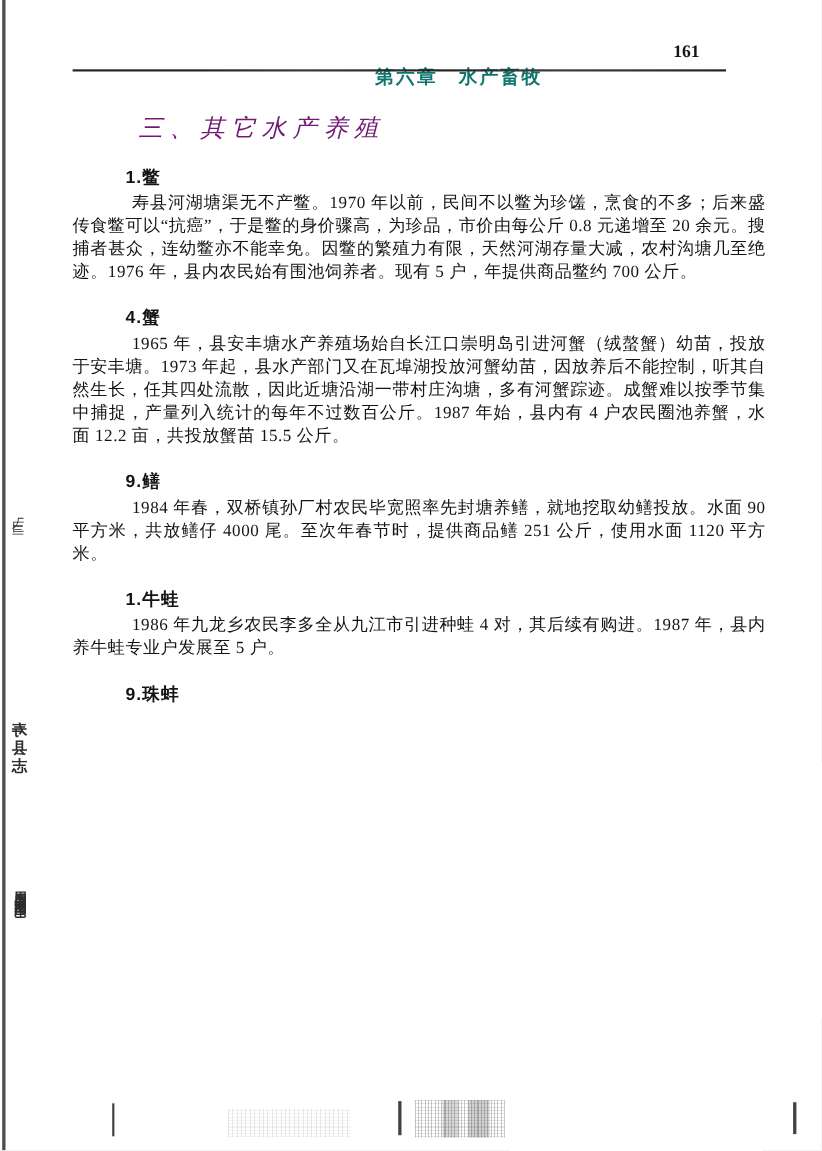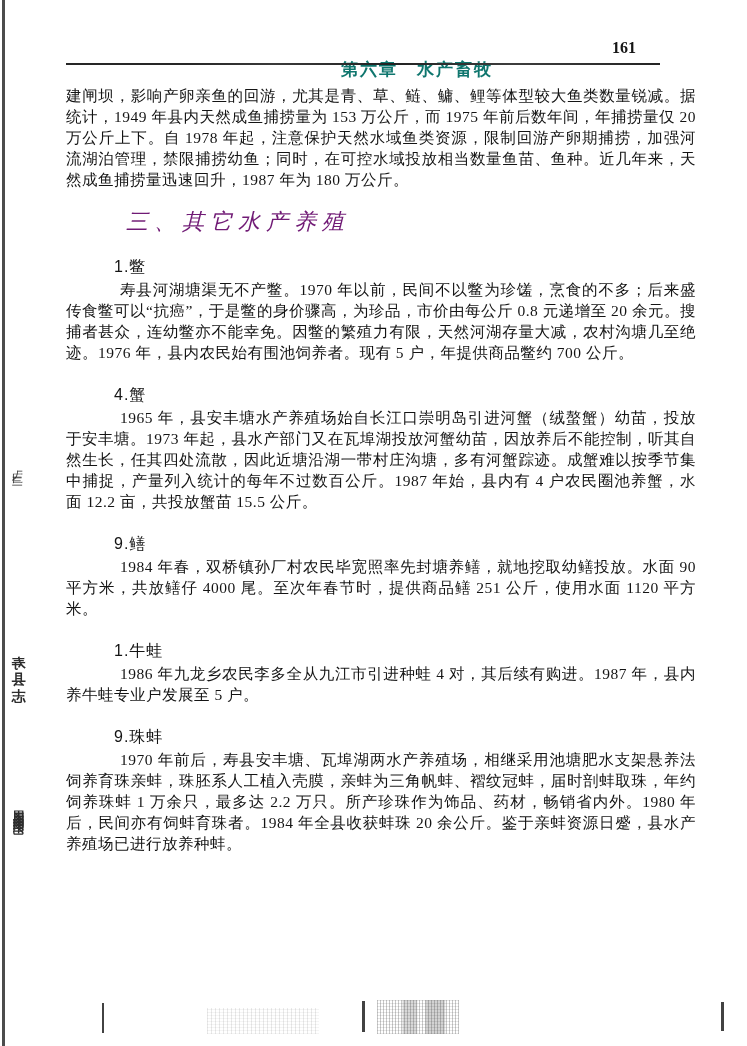--- a/index.html
+++ b/index.html
@@ -92,21 +92,21 @@
     font-style: italic;
     font-weight: 500;
     letter-spacing: 6px;
     color: #701a75;
     text-indent: 0;
   }
   .section-intro { margin-top: 16px; }
   .sub-title {
     margin: 22px 0 0 48px;
     font-family: "Liberation Sans", "DejaVu Sans", sans-serif;
-    font-weight: normal;
+    font-weight: bold;
     font-size: 16px;
     line-height: 20px;
     letter-spacing: 1px;
     text-indent: 0;
   }
   .sub-body { margin-top: 2px; }
 
   
   .noise-tick {
     position: absolute;
@@ -148,21 +148,20 @@
   <div class="margin-bleed bleed-3">甲乙甲乙甲乙甲乙甲乙</div>
 
   <div class="header">
     <div class="chapter-title">第六章　水产畜牧</div>
     <div class="page-number">161</div>
   </div>
   <div class="header-rule"></div>
 
   <div class="content">
 
-    <p class="para continued">建闸坝，影响产卵亲鱼的回游，尤其是青、草、鲢、鳙、鲤等体型较大鱼类数量锐减。据统计，1949 年县内天然成鱼捕捞量为 153 万公斤，而 1975 年前后数年间，年捕捞量仅 20 万公斤上下。自 1978 年起，注意保护天然水域鱼类资源，限制回游产卵期捕捞，加强河流湖泊管理，禁限捕捞幼鱼；同时，在可控水域投放相当数量鱼苗、鱼种。近几年来，天然成鱼捕捞量迅速回升，1987 年为 180 万公斤。</p>
 
     <h2 class="section-heading">三、其它水产养殖</h2>
 
 
     <div>
       <p class="para sub-title">1.鳖</p>
       <p class="para sub-body">寿县河湖塘渠无不产鳖。1970 年以前，民间不以鳖为珍馐，烹食的不多；后来盛传食鳖可以“抗癌”，于是鳖的身价骤高，为珍品，市价由每公斤 0.8 元递增至 20 余元。搜捕者甚众，连幼鳖亦不能幸免。因鳖的繁殖力有限，天然河湖存量大减，农村沟塘几至绝迹。1976 年，县内农民始有围池饲养者。现有 5 户，年提供商品鳖约 700 公斤。</p>
     </div>
 
     <div>
@@ -175,21 +174,20 @@
       <p class="para sub-body">1984 年春，双桥镇孙厂村农民毕宽照率先封塘养鳝，就地挖取幼鳝投放。水面 90 平方米，共放鳝仔 4000 尾。至次年春节时，提供商品鳝 251 公斤，使用水面 1120 平方米。</p>
     </div>
 
     <div>
       <p class="para sub-title">1.牛蛙</p>
       <p class="para sub-body">1986 年九龙乡农民李多全从九江市引进种蛙 4 对，其后续有购进。1987 年，县内养牛蛙专业户发展至 5 户。</p>
     </div>
 
     <div>
       <p class="para sub-title">9.珠蚌</p>
-      <p class="para sub-body">1970 年前后，寿县安丰塘、瓦埠湖两水产养殖场，相继采用池塘肥水支架悬养法饲养育珠亲蚌，珠胚系人工植入壳膜，亲蚌为三角帆蚌、褶纹冠蚌，届时剖蚌取珠，年约饲养珠蚌 1 万余只，最多达 2.2 万只。所产珍珠作为饰品、药材，畅销省内外。1980 年后，民间亦有饲蚌育珠者。1984 年全县收获蚌珠 20 余公斤。鉴于亲蚌资源日蹙，县水产养殖场已进行放养种蚌。</p>
     </div>
 
   </div>
 
   <div class="noise-tick tick-1"></div>
   <div class="noise-speckle speckle-1"></div>
   <div class="noise-tick tick-2"></div>
   <div class="noise-speckle speckle-2"></div>
   <div class="noise-tick tick-3"></div>
 

